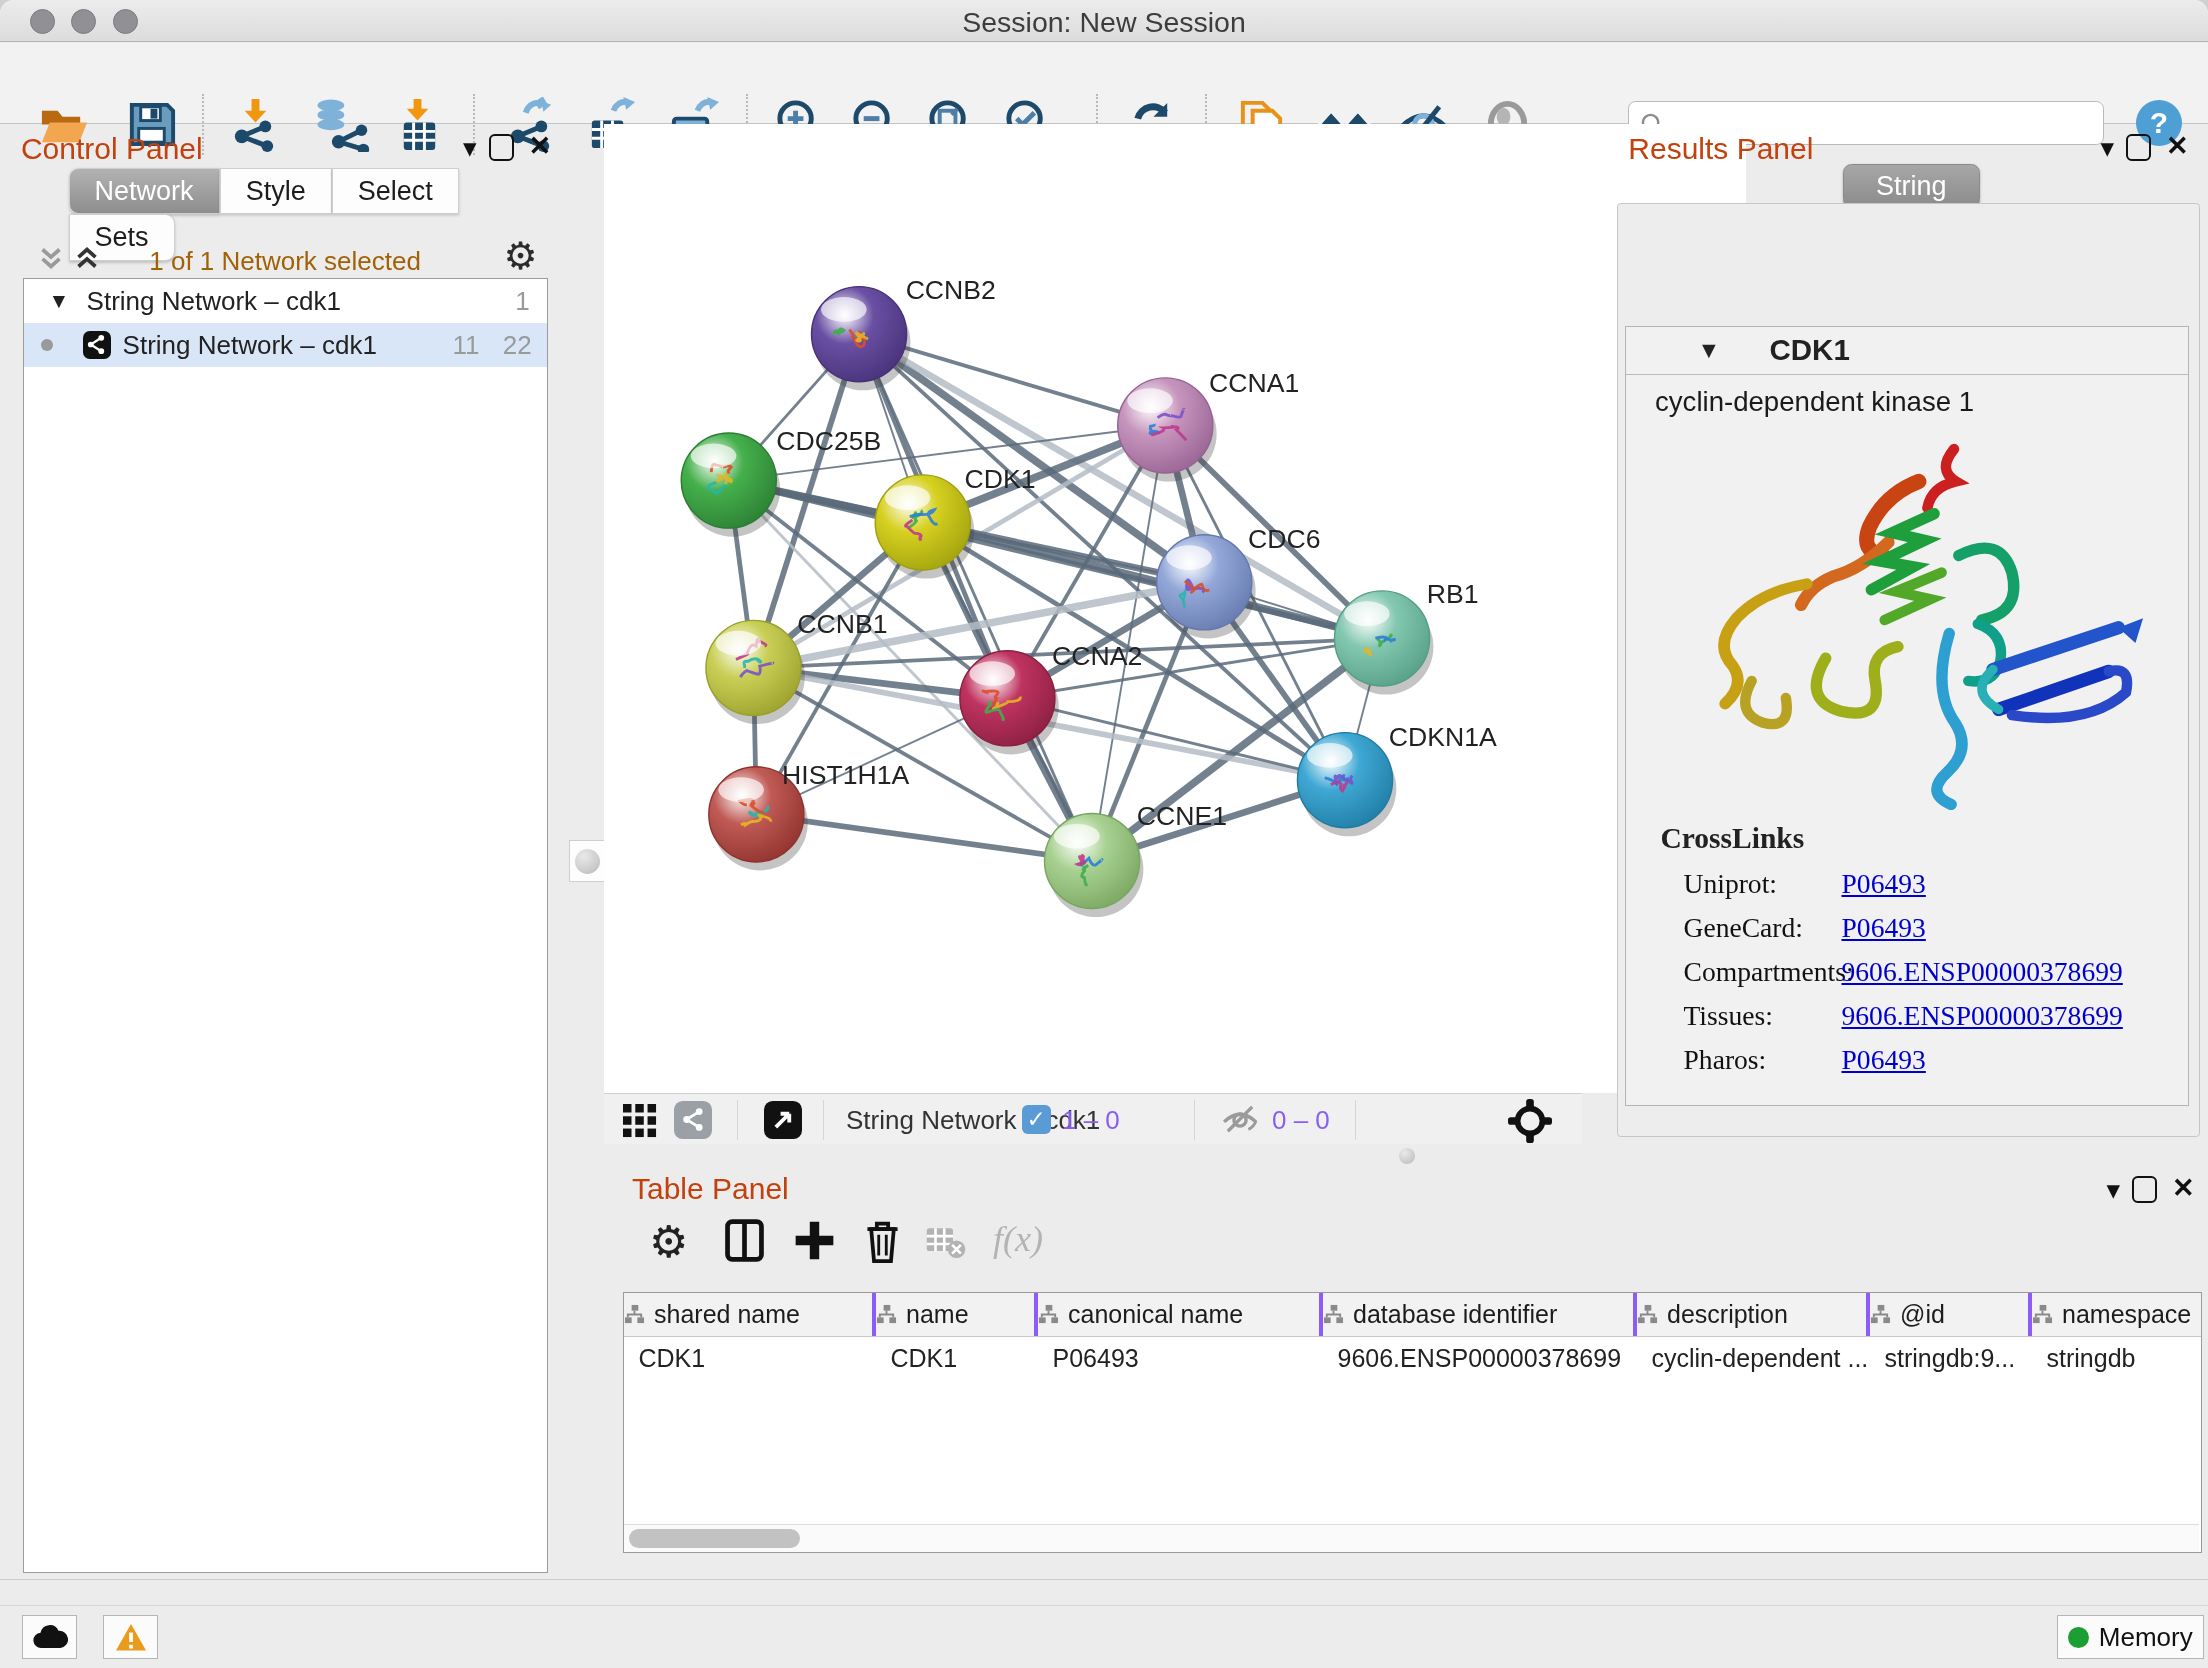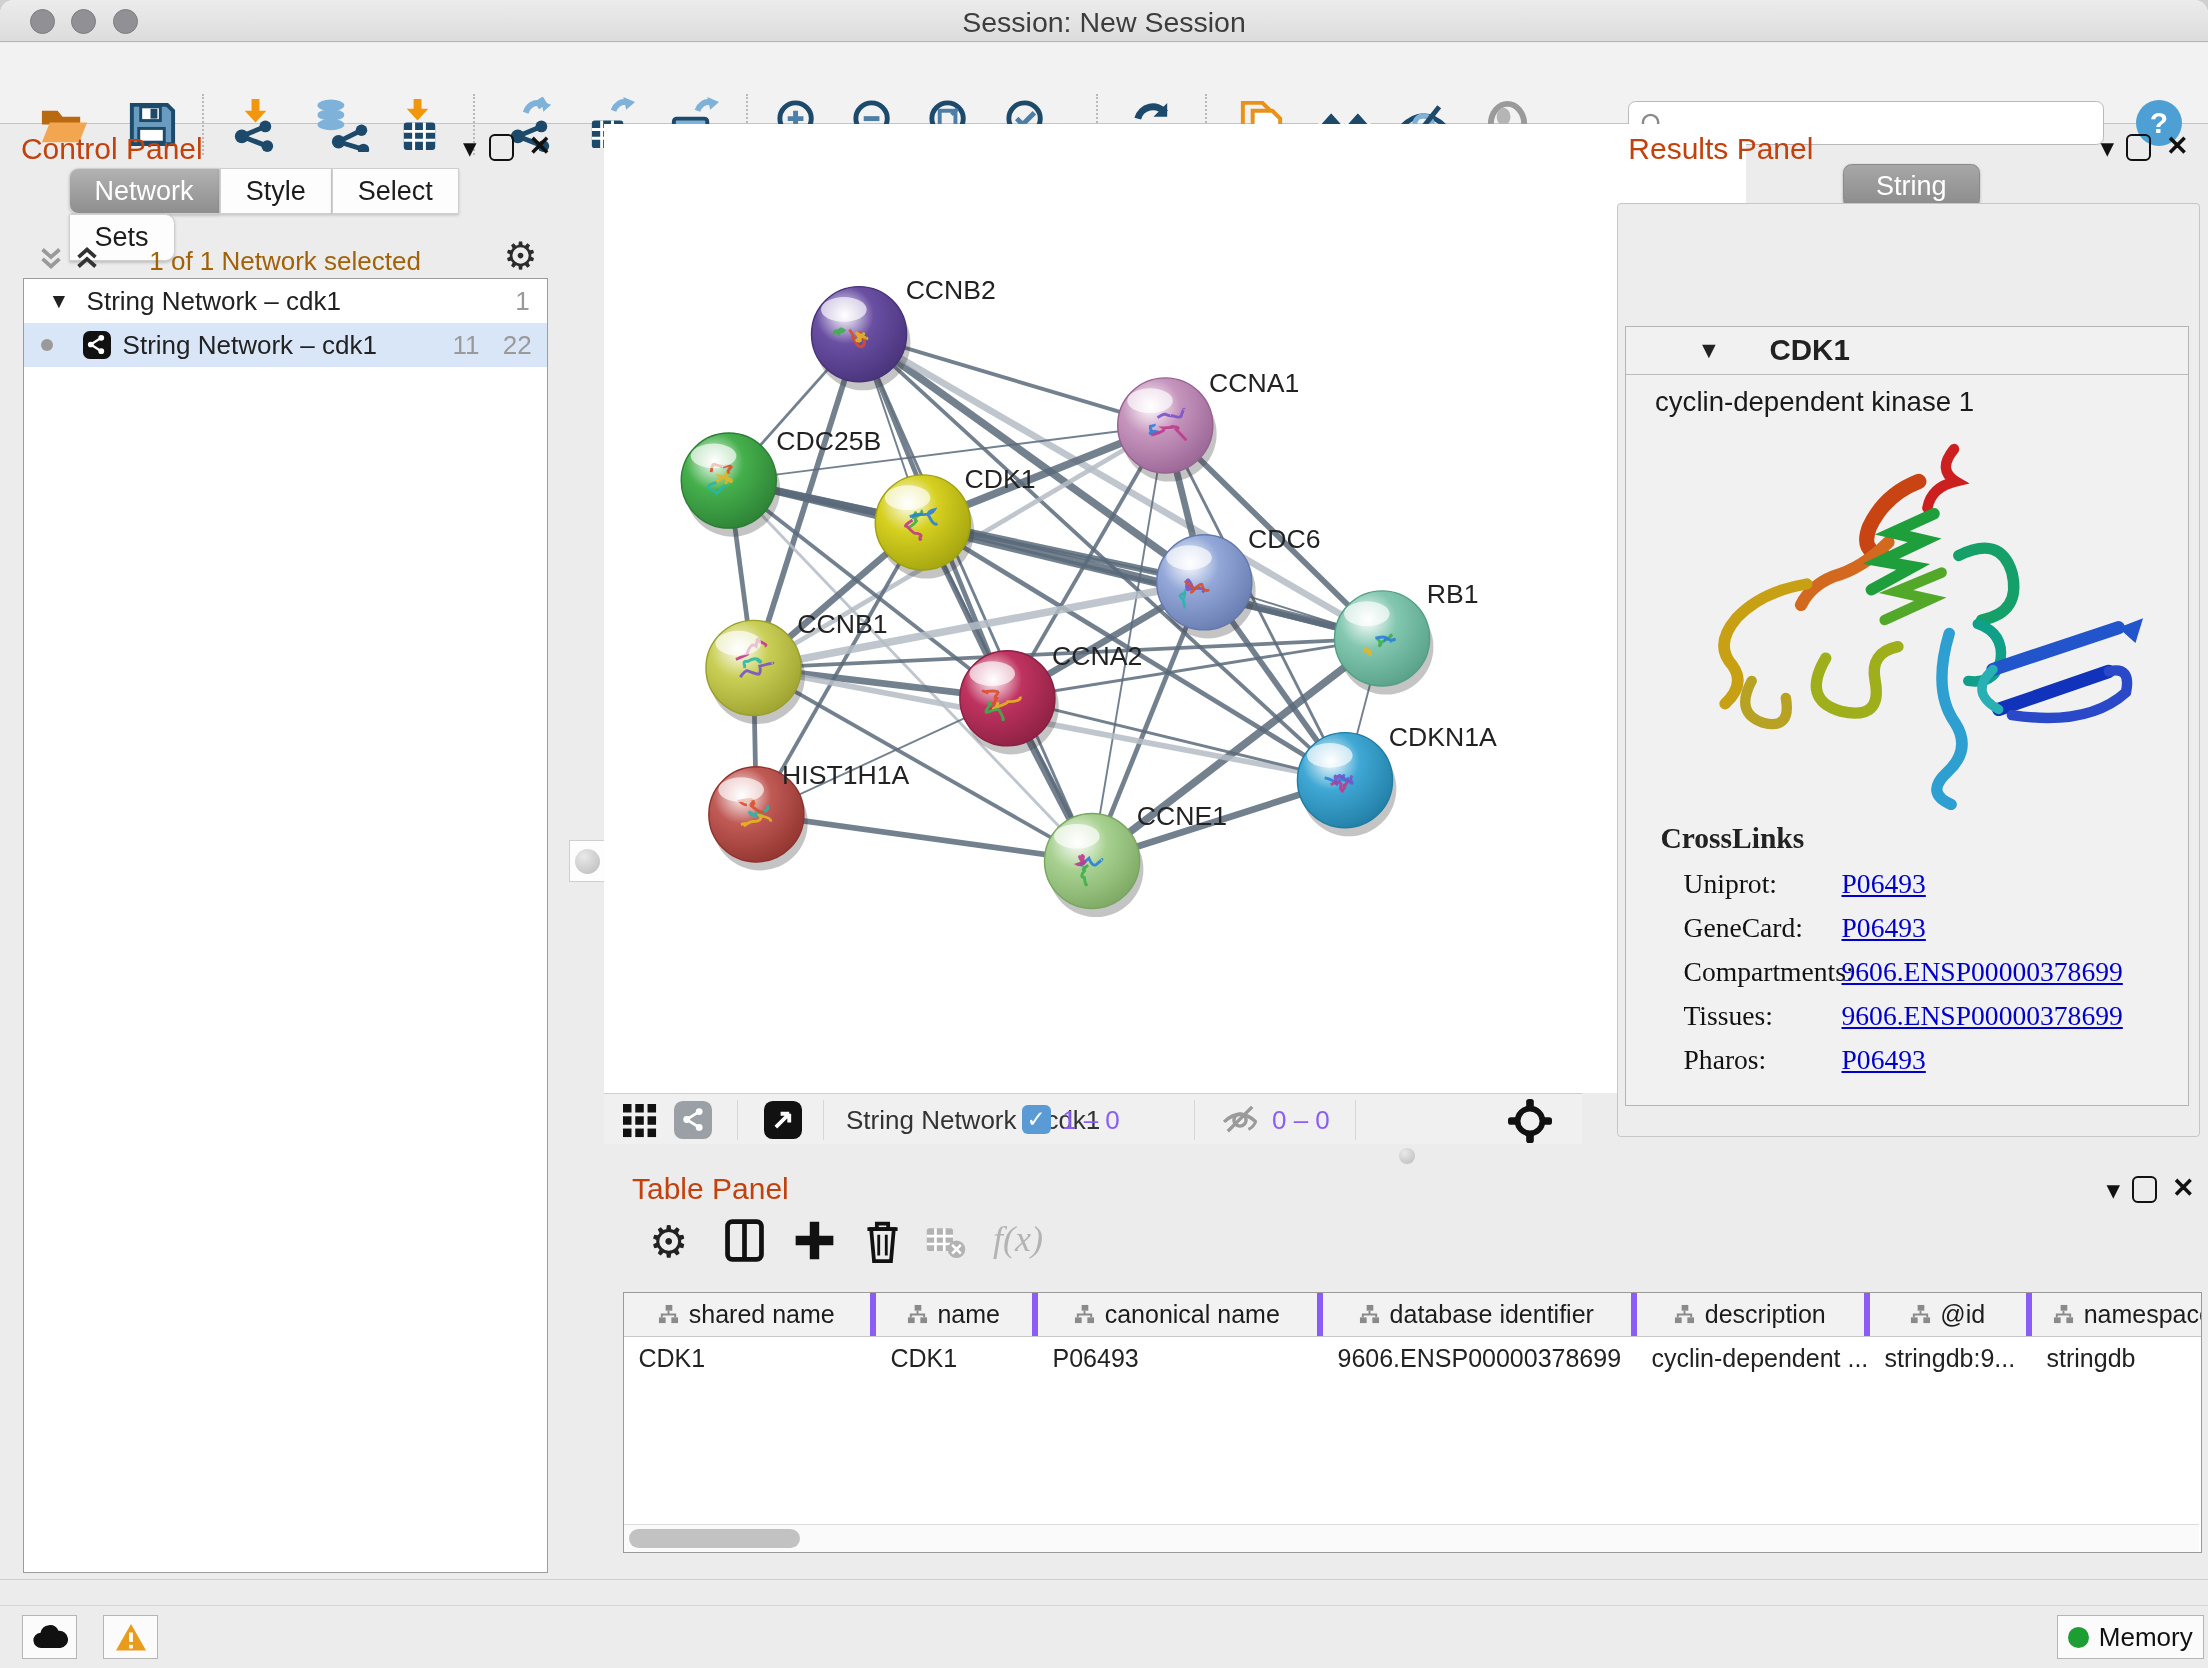--- a/index.html
+++ b/index.html
@@ -111,22 +111,22 @@
   
   #table-panel { position:absolute; left:613px; top:1168px; width:1595px; height:411px; }
   #tp-title { position:absolute; left:19px; top:3.8px; }
   #tp-toolbar { position:absolute; left:0px; top:44px; width:1588px; height:63px; }
   .tp-icon { position:absolute; top:3.8px; width:49px; height:49px; cursor:pointer; }
   #tp-fx { position:absolute; left:380px; top:5.7px; font-family:"Liberation Serif", serif;
     font-style:italic; font-size:36px; color:#b3b3b3; }
   #tp-tablebox { position:absolute; left:9.5px; top:124px; width:1579px; height:261px;
     background:#fff; border:1.9px solid #9a9a9a; overflow:hidden; }
   #tp-header { display:flex; height:44px; background:#f2f2f2; border-bottom:1px solid #c9c9c9; }
-  .th { position:relative; display:flex; align-items:center; justify-content:center;
-    gap:9.5px; font-size:25px; color:#1c1c1c; border-right:6px solid #8b5cf6;
+  .th { position:relative; display:flex; align-items:center; justify-content:flex-start;
+    gap:9.5px; font-size:25px; color:#1c1c1c; border-right:4px solid #8b5cf6;
     overflow:hidden; white-space:nowrap; flex:none; cursor:pointer; }
   .tr { display:flex; height:42px; }
   .td { flex:none; font-size:25px; line-height:42px; padding-left:15px;
     overflow:hidden; white-space:nowrap; }
   #tp-hscroll { position:absolute; left:0; bottom:0; width:1575px; height:28.5px;
     background:#fafafa; border-top:1px solid #ddd; }
   #tp-thumb { position:absolute; left:5.7px; top:4.8px; width:171px; height:19px;
     border-radius:9.5px; background:#c2c2c2; cursor:pointer; }
   #tp-tabs { position:absolute; left:0; top:1552px; width:2208px; text-align:center; }
   #tp-tabs .tab { box-shadow:0 2.9px 3.8px rgba(0,0,0,.2); }

